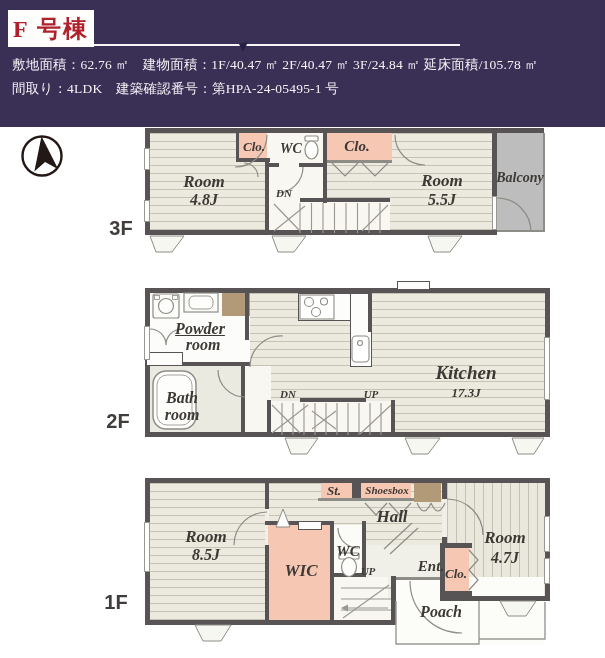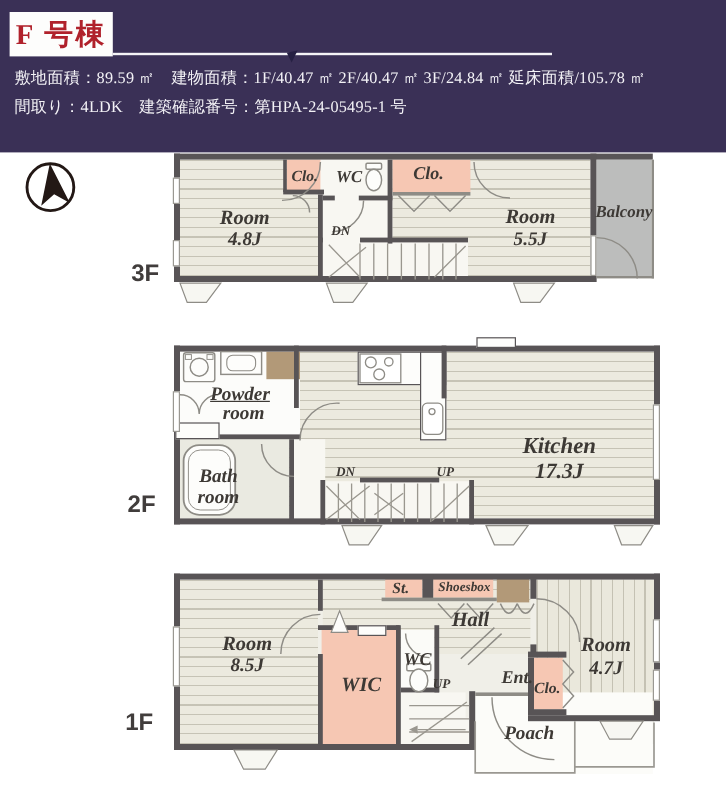--- a/index.html
+++ b/index.html
@@ -36,21 +36,21 @@
 </head>
 <body>
 
 <div id="page">
 
   <div id="hdr" class="a">
     <div id="bldgbox" class="a">
       <span>F 号棟</span>
     </div>
     <div id="hline" class="a"></div>
-    <div class="a spec" style="top:56px;">敷地面積：89.59 ㎡　建物面積：1F/40.47 ㎡ 2F/40.47 ㎡ 3F/24.84 ㎡ 延床面積/105.78 ㎡</div>
+    <div class="a spec" style="top:56px;">敷地面積：62.76 ㎡　建物面積：1F/40.47 ㎡ 2F/40.47 ㎡ 3F/24.84 ㎡ 延床面積/105.78 ㎡</div>
     <div class="a spec" style="top:80px;">間取り：4LDK　建築確認番号：第HPA-24-05495-1 号</div>
   </div>
 
   <div>
     <div class="fh" style="left:150px;top:133px;width:115px;height:97px;"></div>
     <div class="white" style="left:265px;top:133px;width:62px;height:97px;"></div>
     <div class="fh" style="left:327px;top:133px;width:165px;height:97px;"></div>
     <div class="pink" style="left:239px;top:133px;width:28px;height:26px;"></div>
     <div class="pink" style="left:327px;top:133px;width:65px;height:27px;"></div>
     <div class="white" style="left:269px;top:200px;width:121px;height:30px;"></div>
@@ -260,21 +260,21 @@
   <div class="lb" style="left:442px;top:200px;font-size:16px;">5.5J</div>
   <div class="lb" style="left:520px;top:178px;font-size:14px;">Balcony</div>
   <div class="lb" style="left:284px;top:193px;font-size:11px;">DN</div>
 
   <div class="lb ftag" style="left:118px;top:421px;">2F</div>
   <div class="lb" style="left:200px;top:329px;font-size:16px;text-decoration:underline;">Powder</div>
   <div class="lb" style="left:203px;top:345px;font-size:16px;">room</div>
   <div class="lb" style="left:182px;top:398px;font-size:16px;">Bath</div>
   <div class="lb" style="left:182px;top:415px;font-size:16px;">room</div>
   <div class="lb" style="left:466px;top:372px;font-size:19px;">Kitchen</div>
-  <div class="lb" style="left:466px;top:392px;font-size:18px;">17.3J</div>
+  <div class="lb" style="left:466px;top:392px;font-size:13px;">17.3J</div>
   <div class="lb" style="left:288px;top:394px;font-size:11px;">DN</div>
   <div class="lb" style="left:371px;top:394px;font-size:11px;">UP</div>
 
   <div class="lb ftag" style="left:116px;top:602px;">1F</div>
   <div class="lb" style="left:206px;top:536px;font-size:17px;">Room</div>
   <div class="lb" style="left:206px;top:555px;font-size:16px;">8.5J</div>
   <div class="lb" style="left:301px;top:570px;font-size:17px;">WIC</div>
   <div class="lb" style="left:348px;top:551px;font-size:15px;">WC</div>
   <div class="lb" style="left:334px;top:490px;font-size:13px;">St.</div>
   <div class="lb" style="left:387px;top:490px;font-size:11px;">Shoesbox</div>

